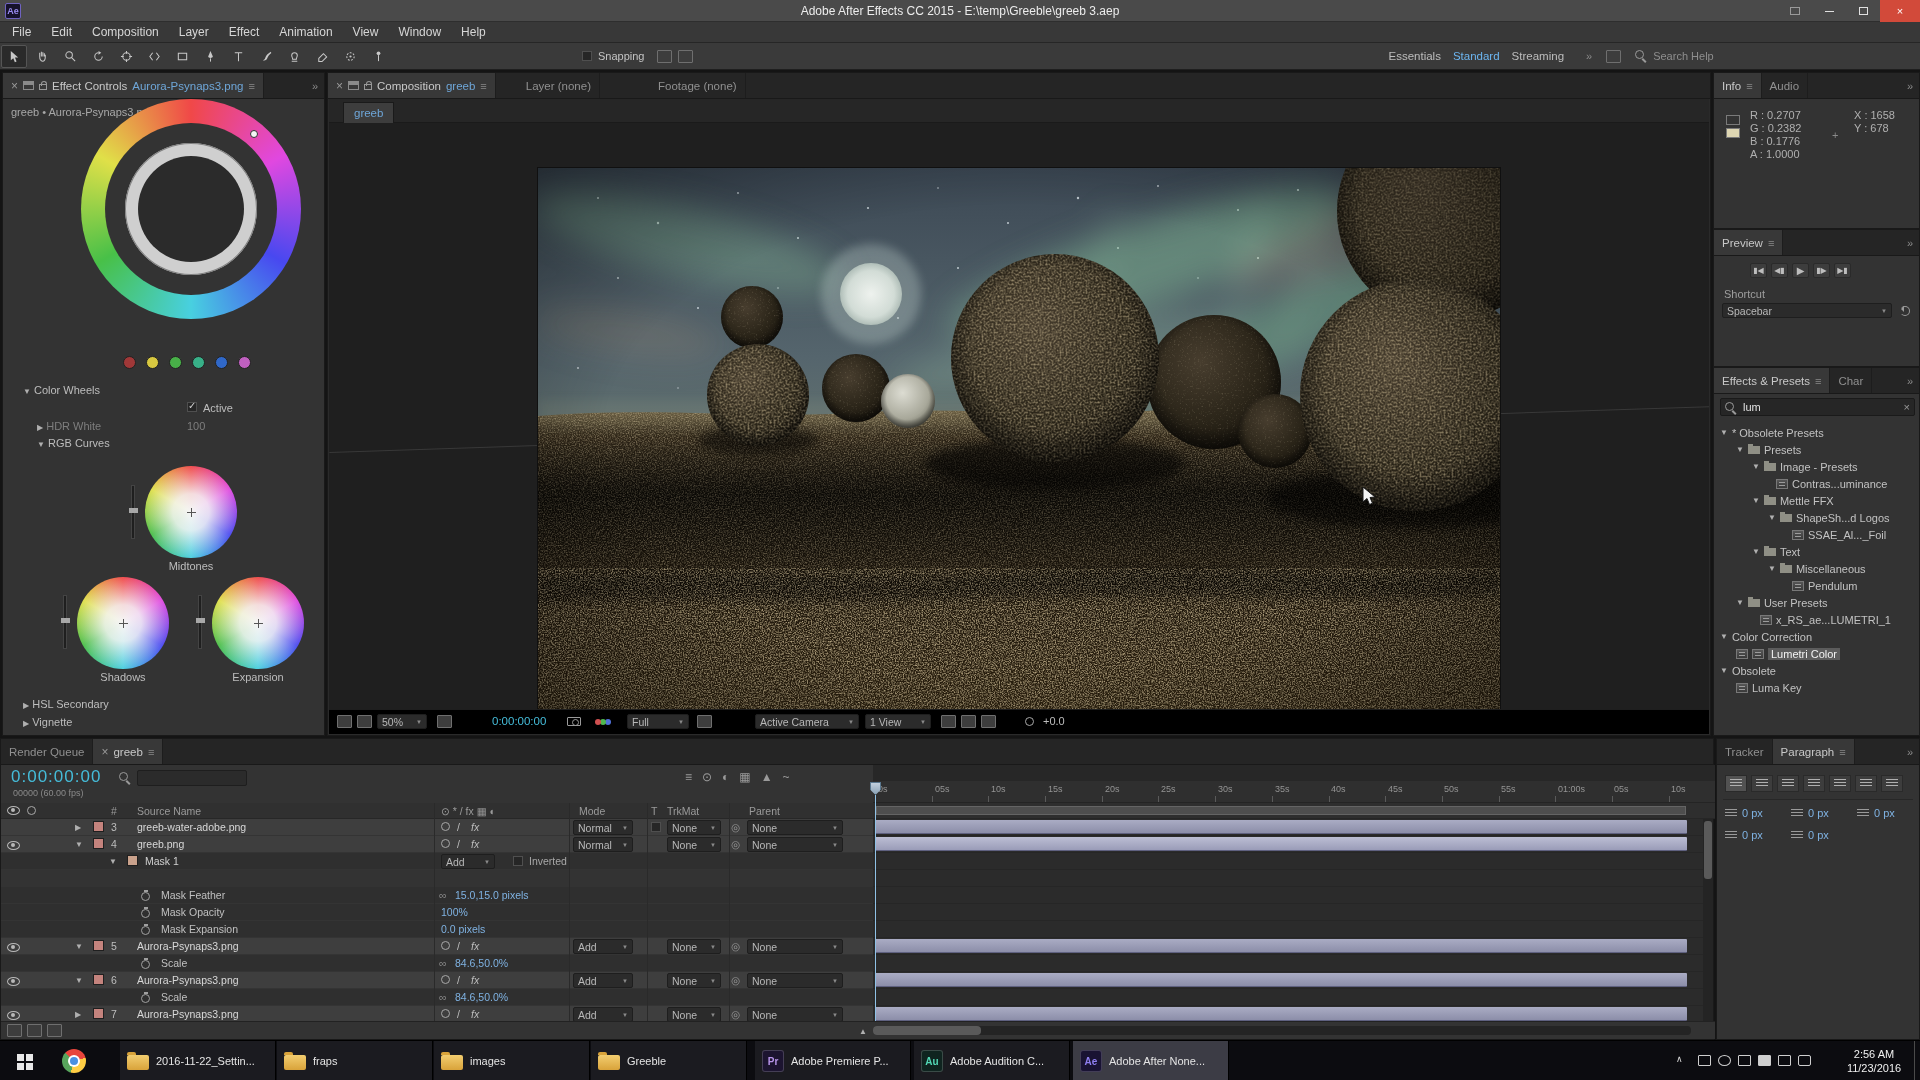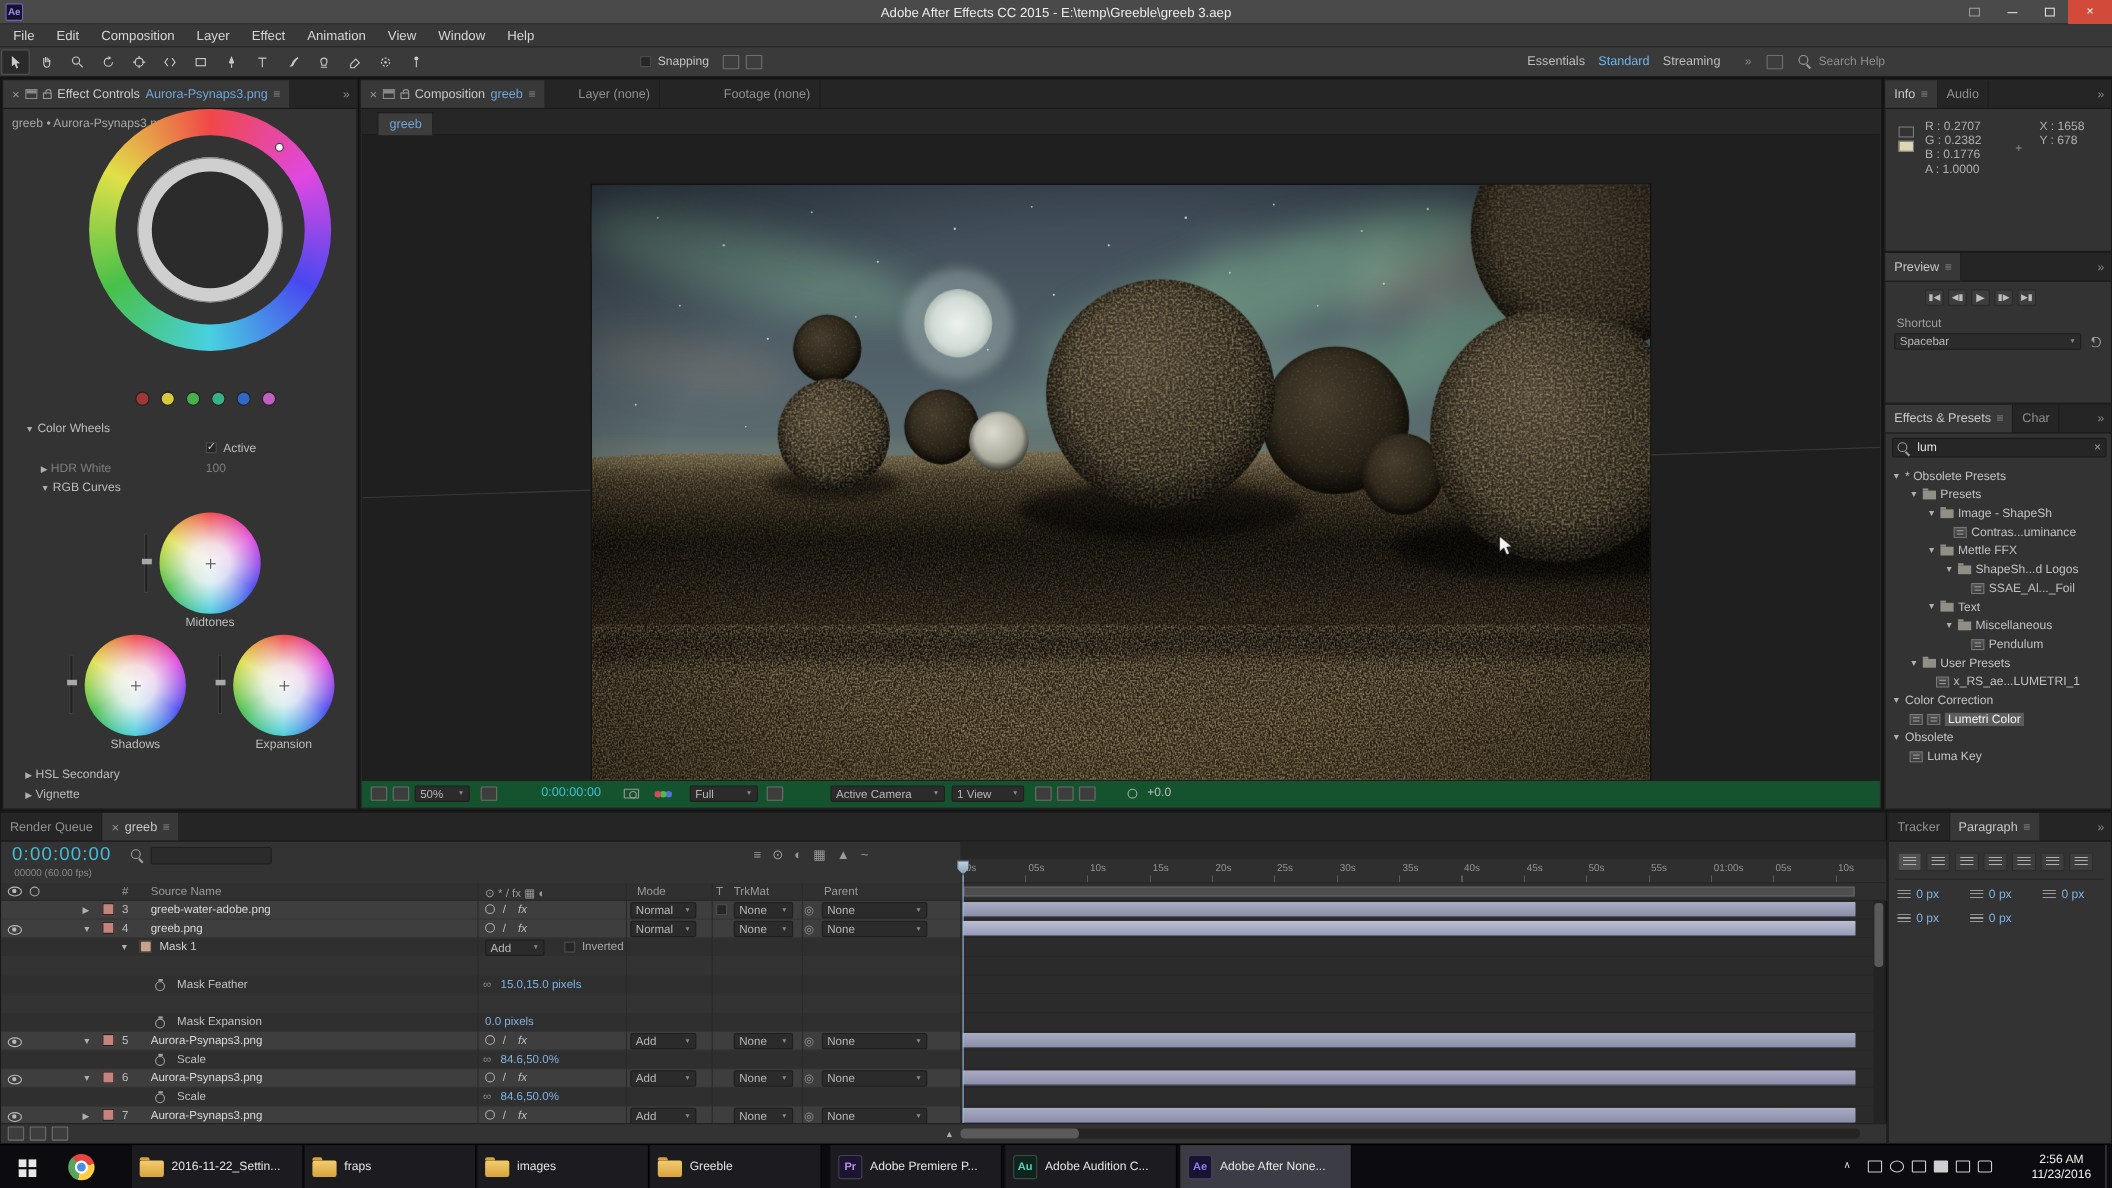--- a/index.html
+++ b/index.html
@@ -81,21 +81,21 @@
 .vslider::after{content:"";position:absolute;left:-3px;top:22px;width:9px;height:5px;background:#a8a8a8}
 .wlabel{position:absolute;width:100px;text-align:center;color:#bdbdbd}
 .dot{width:13px;height:13px;border-radius:50%;display:inline-block;border:1px solid #222}
 
 #comp{left:327px;top:72px;width:1384px;height:664px;background:#2a2a2a}
 #vp{position:absolute;left:1px;top:26px;right:1px;bottom:26px;background:#1f1f1f;overflow:hidden}
 #vp .substrip{position:absolute;left:0;right:0;top:0;height:24px;background:#262626;border-bottom:1px solid #1a1a1a}
 #vp .mini-tab{position:absolute;left:14px;top:3px;height:21px;padding:0 10px;background:#3d3d3d;border:1px solid #1a1a1a;border-bottom:none;color:#6ea6d8;display:flex;align-items:center;font-size:11.5px}
 #guide{position:absolute;left:0;top:330px;width:1384px;height:1px;background:#4a4a4a;transform:rotate(-1.9deg);opacity:.6}
 #vpimg{position:absolute;left:209px;top:69px;width:962px;height:541px;box-shadow:0 0 0 1px #101010}
-#compbar{position:absolute;left:1px;right:1px;bottom:1px;height:25px;background:#14532d;border-top:1px solid #1e1e1e}
+#compbar{position:absolute;left:1px;right:1px;bottom:1px;height:25px;background:#000000;border-top:1px solid #1e1e1e}
 #compbar span{position:absolute;top:5px}
 .dots3{width:16px;height:8px;position:relative;display:inline-block}
 .dots3::before{content:"";position:absolute;left:0;top:1px;width:6px;height:6px;border-radius:50%;background:#d05050;box-shadow:5px 0 0 #50b850,10px 0 0 #5070d8}
 
 #rightcol .panel{left:1713px;width:207px}
 #infoP{top:72px;height:157px}
 #prevP{top:229px;height:138px}
 #efxP{top:367px;height:369px}
 .swatch{position:absolute;width:14px;height:10px;border:1px solid #7a7a7a}
 .tp-btn{width:17px;height:15px;display:flex;align-items:center;justify-content:center;color:#bdbdbd;font-size:8px;background:#3d3d3d;border:1px solid #2a2a2a;border-radius:2px;gap:1px}
@@ -587,21 +587,21 @@
         <span>* Obsolete Presets</span>
       </div>
     <div class="tree-row" style="top:73px;padding-left:22px">
         <span class="twirl">▼</span>
         <span class="i-folder"></span>
         <span>Presets</span>
       </div>
     <div class="tree-row" style="top:90px;padding-left:38px">
         <span class="twirl">▼</span>
         <span class="i-folder"></span>
-        <span>Image - ShapeSh</span>
+        <span>Image - Presets</span>
       </div>
     <div class="tree-row" style="top:107px;padding-left:62px">
         <span class="i-fx"></span>
         <span>Contras...uminance</span>
       </div>
     <div class="tree-row" style="top:124px;padding-left:38px">
         <span class="twirl">▼</span>
         <span class="i-folder"></span>
         <span>Mettle FFX</span>
       </div>
@@ -724,20 +724,25 @@
     <span class="r" style="left:144px;color:#d0d0d0">Mask 1</span>
     <span class="dd" style="left:440px;top:1px;width:54px">Add</span>
     <span class="chk r" style="left:512px;top:3px"></span>
     <span class="r" style="left:528px;color:#a8a8a8">Inverted</span>
   </div>
   <div class="tl-row p" style="top:148px">
     <span class="i-watch r" style="left:140px;top:3px"></span>
     <span class="r" style="left:160px;color:#c0c0c0">Mask Feather</span>
     <span class="r" style="left:438px;color:#8a8a8a">∞</span>
     <span class="blue-val r" style="left:454px">15.0,15.0 pixels</span>
+  </div>
+  <div class="tl-row p" style="top:165px">
+    <span class="i-watch r" style="left:140px;top:3px"></span>
+    <span class="r" style="left:160px;color:#c0c0c0">Mask Opacity</span>
+    <span class="blue-val r" style="left:440px">100%</span>
   </div>
   <div class="tl-row p" style="top:182px">
     <span class="i-watch r" style="left:140px;top:3px"></span>
     <span class="r" style="left:160px;color:#c0c0c0">Mask Expansion</span>
     <span class="blue-val r" style="left:440px">0.0 pixels</span>
   </div>
   <div class="tl-row" style="top:199px">
     <span class="i-eye r" style="left:6px;top:4px"></span>
     <span class="twirl r" style="left:74px;top:4px">▼</span>
     <span class="chip r" style="left:92px;top:2px"></span>

